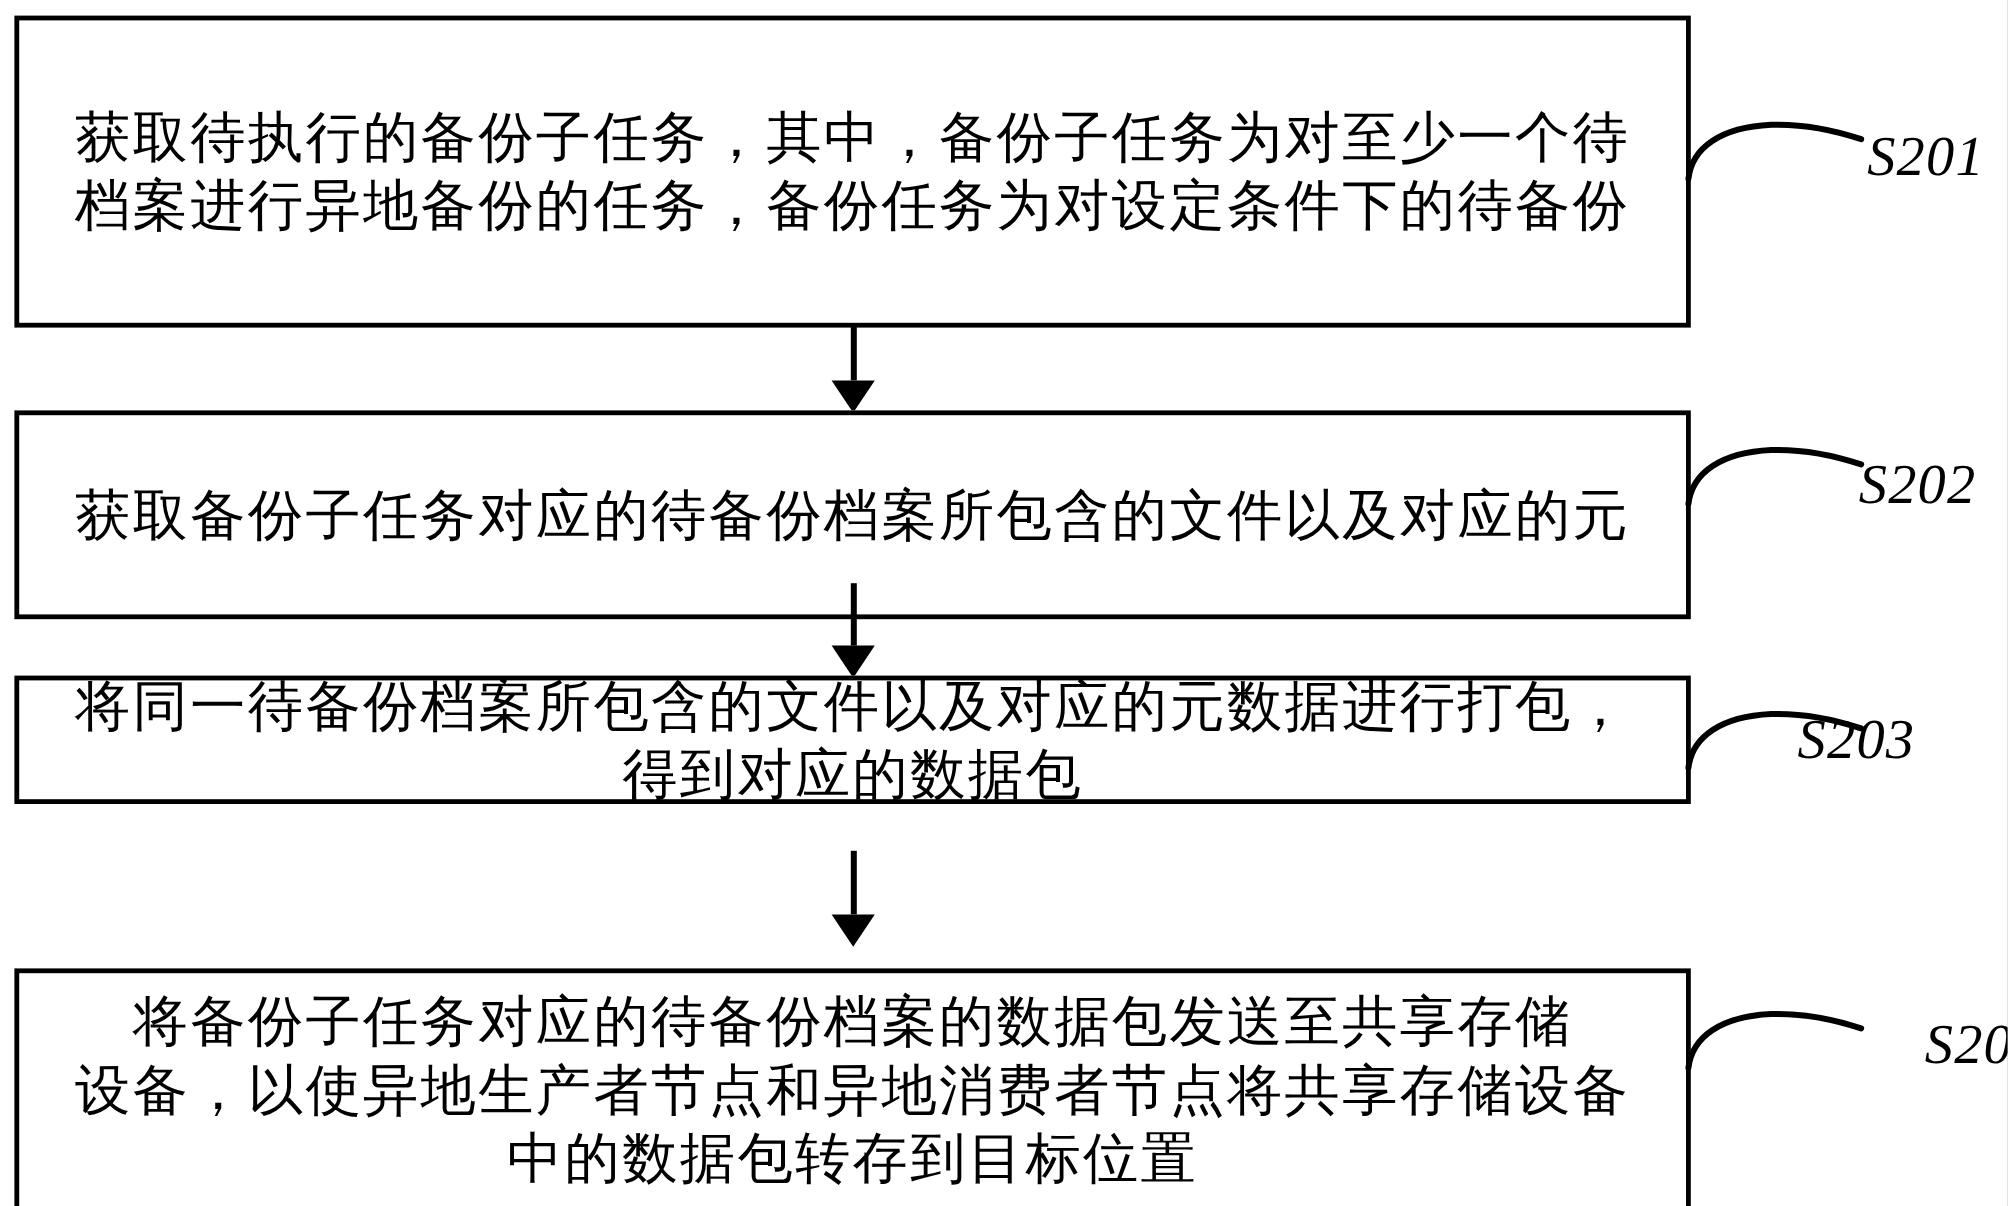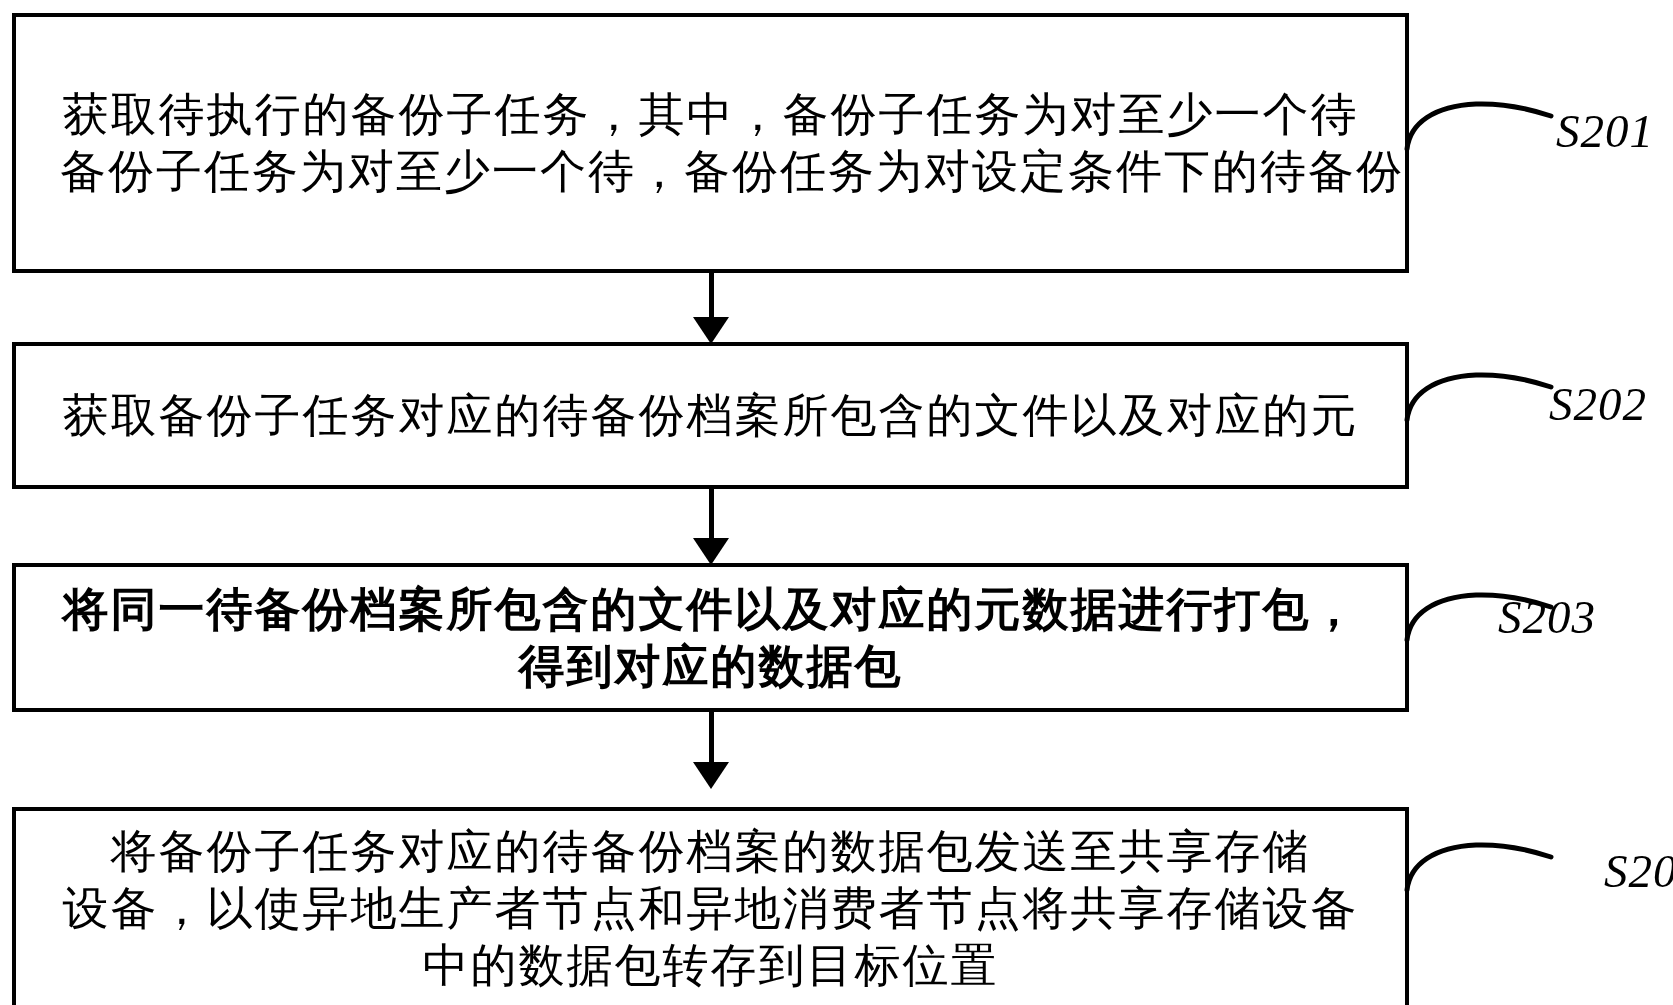--- a/index.html
+++ b/index.html
@@ -25,22 +25,22 @@
   }
   .flow-box .line {
     text-align: center;
     font-size: 46px;
     line-height: 57px;
     letter-spacing: 2px;
     color: var(--line-color);
     white-space: nowrap;
   }
   .box1 { top: 13px;  height: 260px; }
-  .box2 { top: 342px; height: 147px; }
-  .box3 { top: 563px; height: 149px; font-weight: bold; }
+  .box2 { top: 342px; height: 174px; }
+  .box3 { top: 563px; height: 107px; }
   .box4 { top: 787px; height: 202px; margin-top: 20px; }
 
   .arrow {
     position: absolute;
     left: 693px;
     width: 36px;
     display: flex;
     flex-direction: column;
     align-items: center;
   }
@@ -81,21 +81,21 @@
   .label3 { left: 1498px; top: 594px; }
   .label4 { left: 1604px; top: 848px; }
 </style>
 </head>
 <body>
 
 <div class="page">
 
   <div class="flow-box box1">
     <div class="line">获取待执行的备份子任务，其中，备份子任务为对至少一个待</div>
-    <div class="line">备份子任务为对至少一个待，备份任务为对设定条件下的待备份</div>
+    <div class="line">档案进行异地备份的任务，备份任务为对设定条件下的待备份</div>
   </div>
 
   <div class="arrow arrow1">
     <div class="shaft"></div>
     <div class="head"></div>
   </div>
 
   <div class="flow-box box2">
     <div class="line">获取备份子任务对应的待备份档案所包含的文件以及对应的元</div>
   </div>

